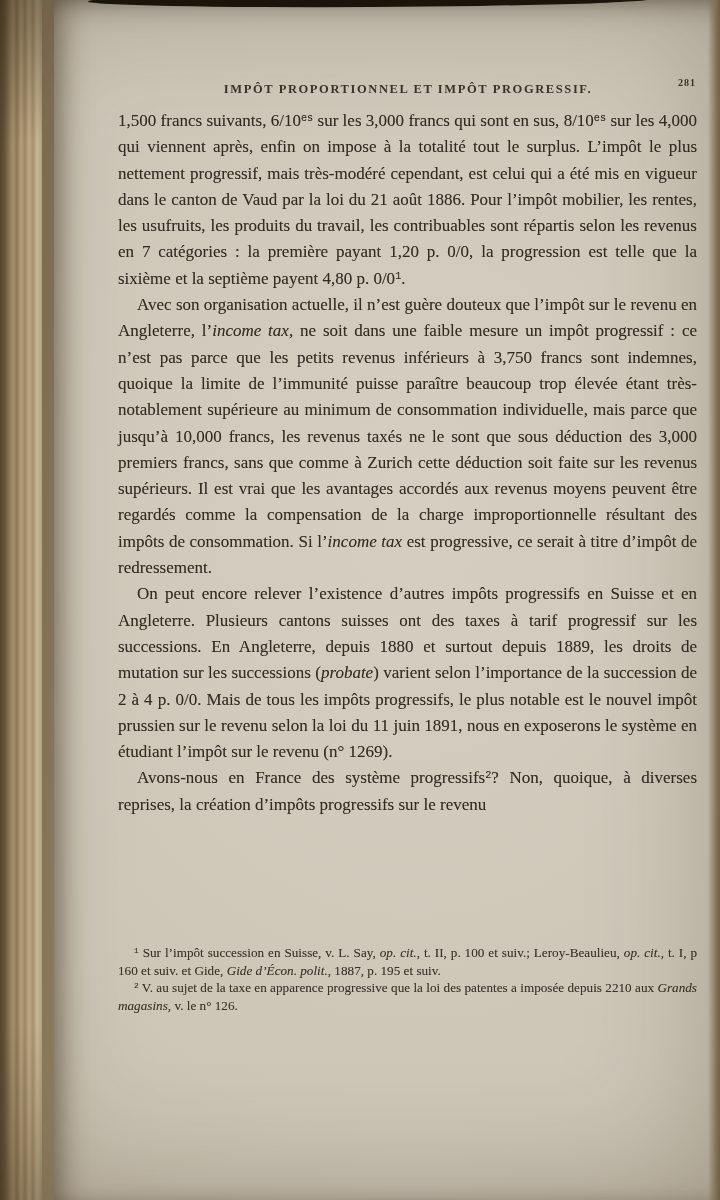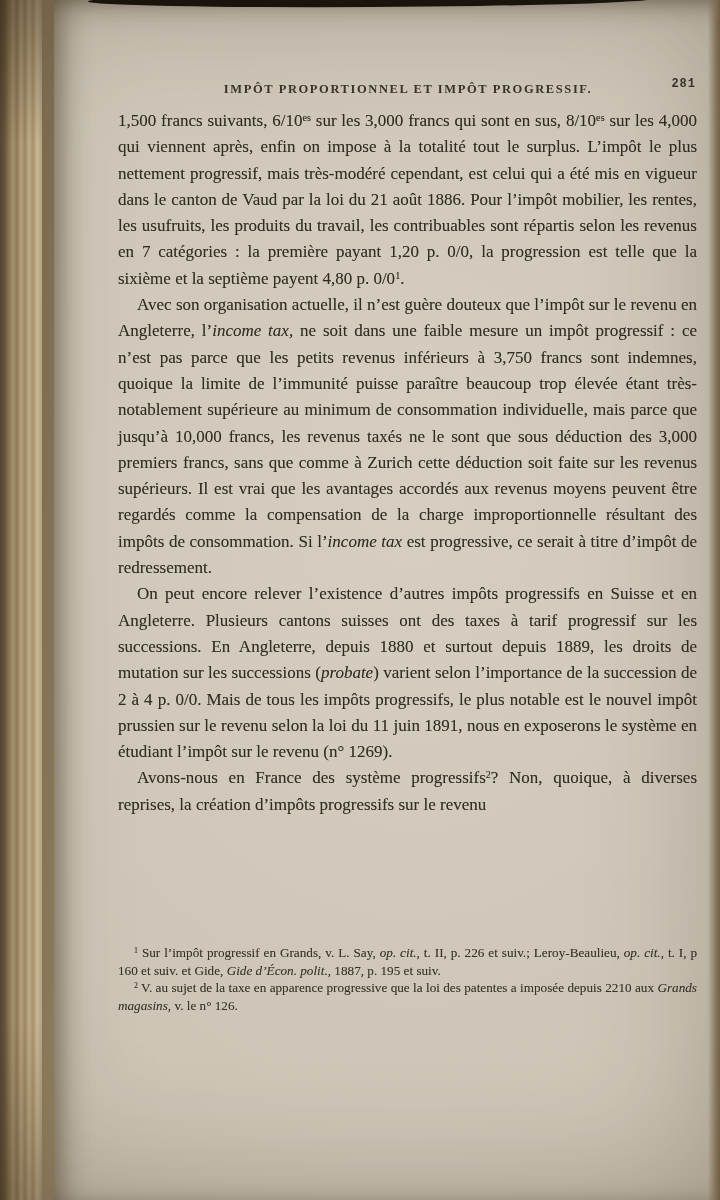--- a/index.html
+++ b/index.html
@@ -55,33 +55,33 @@
   
   .page-header{
     position:absolute;top:79px;left:64px;width:580px;
     text-align:center;color:#3a342b;
   }
   .header-title{
     font-size:12.5px;letter-spacing:1.6px;font-weight:bold;
   }
   .page-number{
     position:absolute;right:2px;top:-2px;
-    font-size:12px;letter-spacing:1px;font-weight:bold;font-family:Liberation Mono, monospace;
+    font-size:10px;letter-spacing:1px;font-weight:bold;
   }
 
   .body-text{
     position:absolute;top:108px;left:64px;width:579px;
     font-size:17px;line-height:26.3px;text-align:justify;
     color:#322c24;
     text-shadow:0 0 .5px rgba(50,40,28,.35);
   }
   .body-text p{margin:0;text-indent:19px;}
   .body-text p.no-indent{text-indent:0;}
 
-  sup{font-size:.60em;vertical-align:.5em;line-height:0;}
+  sup{font-size:.60em;vertical-align:.5em;line-height:0;font-family:Liberation Mono, monospace;}
 
   .footnotes{
     position:absolute;top:944px;left:64px;width:579px;
     font-size:13.2px;line-height:17.6px;text-align:justify;
     color:#38322a;
     text-shadow:0 0 .5px rgba(50,40,28,.3);
   }
   .footnotes p{margin:0;text-indent:16px;}
 
   .watermark{
@@ -106,21 +106,21 @@
     </div>
 
     <div class="body-text">
       <p class="no-indent"><span>1,500 francs suivants, 6/10</span><sup>es</sup><span> sur les 3,000 francs qui sont en sus, 8/10</span><sup>es</sup><span> sur les 4,000 qui viennent après, enfin on impose à la totalité tout le surplus. L’impôt le plus nettement progressif, mais très-modéré cependant, est celui qui a été mis en vigueur dans le canton de Vaud par la loi du 21 août 1886. Pour l’impôt mobilier, les rentes, les usufruits, les produits du travail, les contribuables sont répartis selon les revenus en 7 catégories : la première payant 1,20 p. 0/0, la progression est telle que la sixième et la septième payent 4,80 p. 0/0</span><sup>1</sup><span>.</span></p>
       <p><span>Avec son organisation actuelle, il n’est guère douteux que l’impôt sur le revenu en Angleterre, l’</span><i>income tax,</i><span> ne soit dans une faible mesure un impôt progressif : ce n’est pas parce que les petits revenus inférieurs à 3,750 francs sont indemnes, quoique la limite de l’immunité puisse paraître beaucoup trop élevée étant très-notablement supérieure au minimum de consommation individuelle, mais parce que jusqu’à 10,000 francs, les revenus taxés ne le sont que sous déduction des 3,000 premiers francs, sans que comme à Zurich cette déduction soit faite sur les revenus supérieurs. Il est vrai que les avantages accordés aux revenus moyens peuvent être regardés comme la compensation de la charge improportionnelle résultant des impôts de consommation. Si l’</span><i>income tax</i><span> est progressive, ce serait à titre d’impôt de redressement.</span></p>
       <p><span>On peut encore relever l’existence d’autres impôts progressifs en Suisse et en Angleterre. Plusieurs cantons suisses ont des taxes à tarif progressif sur les successions. En Angleterre, depuis 1880 et surtout depuis 1889, les droits de mutation sur les successions (</span><i>probate</i><span>) varient selon l’importance de la succession de 2 à 4 p. 0/0. Mais de tous les impôts progressifs, le plus notable est le nouvel impôt prussien sur le revenu selon la loi du 11 juin 1891, nous en exposerons le système en étudiant l’impôt sur le revenu (n° 1269).</span></p>
       <p><span>Avons-nous en France des système progressifs</span><sup>2</sup><span>? Non, quoique, à diverses reprises, la création d’impôts progressifs sur le revenu</span></p>
     </div>
 
     <div class="footnotes">
-      <p><sup>1</sup><span> Sur l’impôt progressif en Grands, v. L. Say, </span><i>op. cit.</i><span>, t. II, p. 226 et suiv.; Leroy-Beaulieu, </span><i>op. cit.</i><span>, t. I, p 160 et suiv. et Gide, </span><i>Gide d’Écon. polit.</i><span>, 1887, p. 195 et suiv.</span></p>
+      <p><sup>1</sup><span> Sur l’impôt succession en Suisse, v. L. Say, </span><i>op. cit.</i><span>, t. II, p. 100 et suiv.; Leroy-Beaulieu, </span><i>op. cit.</i><span>, t. I, p 160 et suiv. et Gide, </span><i>Gide d’Écon. polit.</i><span>, 1887, p. 195 et suiv.</span></p>
       <p><sup>2</sup><span> V. au sujet de la taxe en apparence progressive que la loi des patentes a imposée depuis 2210 aux </span><i>Grands magasins</i><span>, v. le n° 126.</span></p>
     </div>
 
   </div>
 
   <div class="edge-right"></div>
   <div class="top-edge"></div>
 
 
   <div class="vignette"></div>

